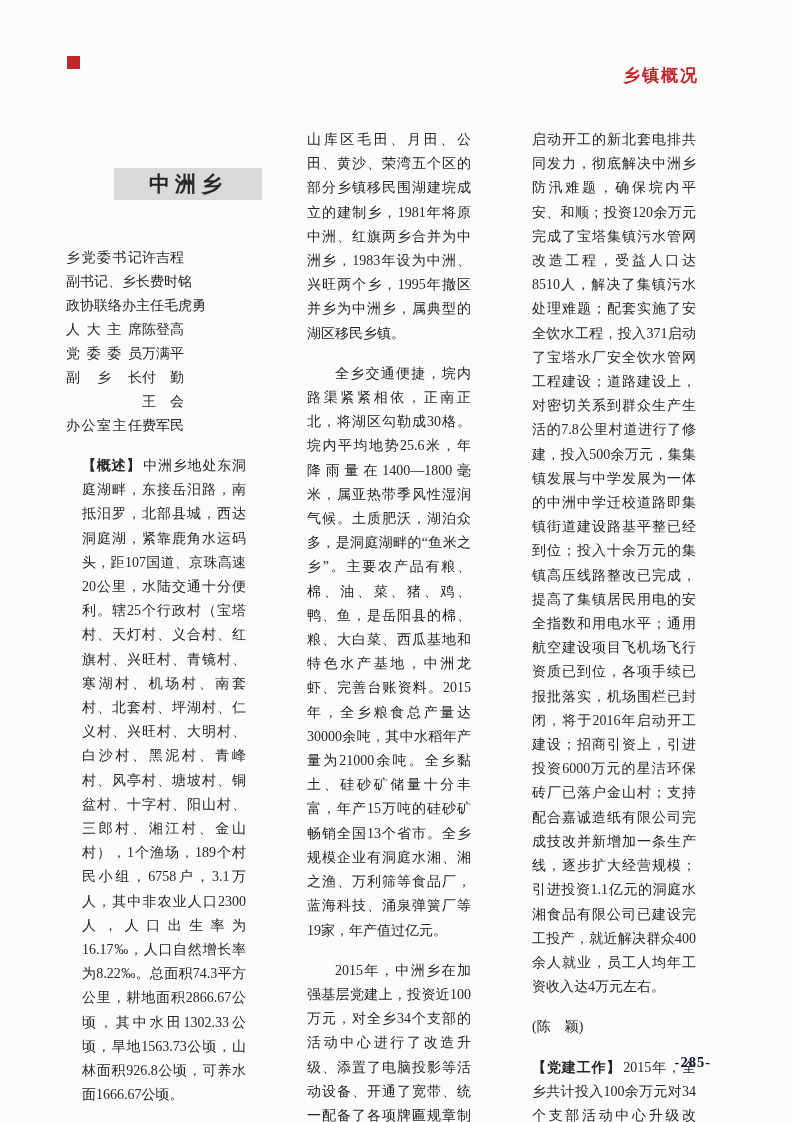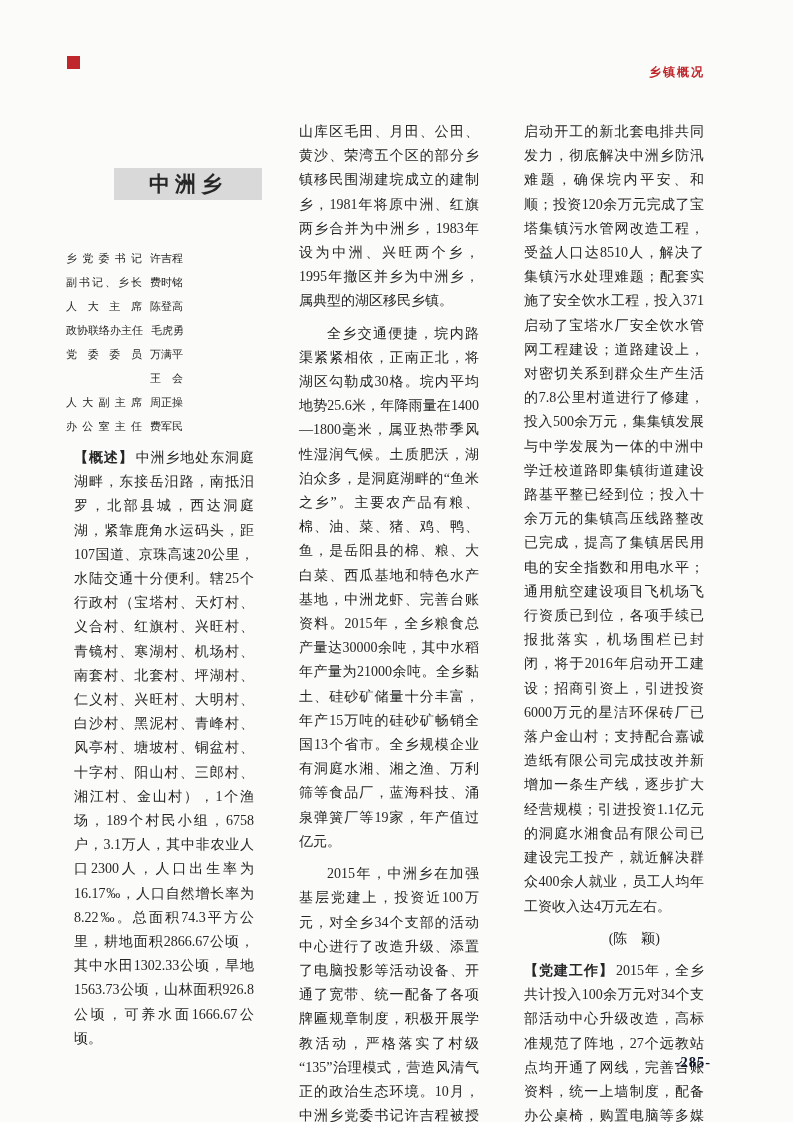--- a/index.html
+++ b/index.html
@@ -5,48 +5,48 @@
   * { margin:0; padding:0; box-sizing:border-box; }
   html,body { background:#ffffff; }
   body { font-family:"Liberation Serif","DejaVu Serif",serif; }
   .page {
     position:relative; width:793px; height:1122px;
     background:#fbfbf9; color:#262626; overflow:hidden;
     margin:0; 
   }
   .hdr-square { position:absolute; left:67px; top:56px; width:13px; height:13px; }
   .hdr-label {
-    position:absolute; right:88px; top:64px;
-    font-size:12px; font-weight:bold; letter-spacing:2px;
+    position:absolute; right:94px; top:64px;
+    font-size:17px; font-weight:bold; letter-spacing:2px;
   }
   .cols {
     position:absolute; left:66px; top:112px; width:646px;
     display:flex; gap:29px;
   }
   .col {
     width:196px; flex:0 0 196px;
     font-size:14px; line-height:24.2px; text-align:justify;
   }
-  .col p { margin:8px; }
+  .col p { margin:16px; }
   .title-box {
     margin-top:56px; height:32px; line-height:32px;
     background:#d9d9d9; text-align:center;
     font-size:21px; font-weight:bold; letter-spacing:5px;
   }
-  .officials { margin-top:46px; font-size:11px; line-height:24px; }
+  .officials { margin-top:46px; font-size:14px; line-height:24px; }
   .off-row { display:flex; }
   .off-role {
     flex:0 0 auto; min-width:76px;
     text-align:justify; text-align-last:justify; text-justify:inter-character;
   }
-  .off-name { margin-left:8px; white-space:nowrap; }
+  .off-name { margin-left:0; white-space:nowrap; }
   .entry { margin-top:24px; }
   .entry-label { font-weight:bold; margin-right:2px;font-family:Liberation Serif, serif; }
   .indent { text-indent:2em; }
-  .byline { text-align:right; padding-right:44px; margin:4px 0 12px 0; }
+  .byline { text-align:left; padding-right:44px; margin:4px 0 12px 0; }
   .entry2 { margin-top:2px; }
   .page-number {
     position:absolute; right:82px; top:1054px;
     font-size:14.5px; letter-spacing:1px; color:#0f172a;font-weight:bold;
   }
 </style>
 </head>
 <body>
 
 <div class="page">
@@ -62,38 +62,38 @@
       <div class="officials">
         <div class="off-row">
             <span class="off-role">乡党委书记</span>
             <span class="off-name">许吉程</span>
           </div>
         <div class="off-row">
             <span class="off-role">副书记、乡长</span>
             <span class="off-name">费时铭</span>
           </div>
         <div class="off-row">
+            <span class="off-role">政协联络办主任</span>
+            <span class="off-name">毛虎勇</span>
+          </div>
+        <div class="off-row">
             <span class="off-role">人大主席</span>
             <span class="off-name">陈登高</span>
-          </div>
-        <div class="off-row">
-            <span class="off-role">政协联络办主任</span>
-            <span class="off-name">毛虎勇</span>
           </div>
         <div class="off-row">
             <span class="off-role">党委委员</span>
             <span class="off-name">万满平</span>
           </div>
         <div class="off-row">
+            <span class="off-role">副乡长</span>
+            <span class="off-name">付　勤</span>
+          </div>
+        <div class="off-row">
             <span class="off-role"></span>
             <span class="off-name">王　会</span>
-          </div>
-        <div class="off-row">
-            <span class="off-role">人大副主席</span>
-            <span class="off-name">周正操</span>
           </div>
         <div class="off-row">
             <span class="off-role">办公室主任</span>
             <span class="off-name">费军民</span>
           </div>
       </div>
 
       <p class="entry"><span class="entry-label">【概述】</span><span>中洲乡地处东洞庭湖畔，东接岳汨路，南抵汨罗，北部县城，西达洞庭湖，紧靠鹿角水运码头，距107国道、京珠高速20公里，水陆交通十分便利。辖25个行政村（宝塔村、天灯村、义合村、红旗村、兴旺村、青镜村、寒湖村、机场村、南套村、北套村、坪湖村、仁义村、兴旺村、大明村、白沙村、黑泥村、青峰村、风亭村、塘坡村、铜盆村、十字村、阳山村、三郎村、湘江村、金山村），1个渔场，189个村民小组，6758户，3.1万人，其中非农业人口2300人，人口出生率为16.17‰，人口自然增长率为8.22‰。总面积74.3平方公里，耕地面积2866.67公顷，其中水田1302.33公顷，旱地1563.73公顷，山林面积926.8公顷，可养水面1666.67公顷。</span></p>
 
     </div>

